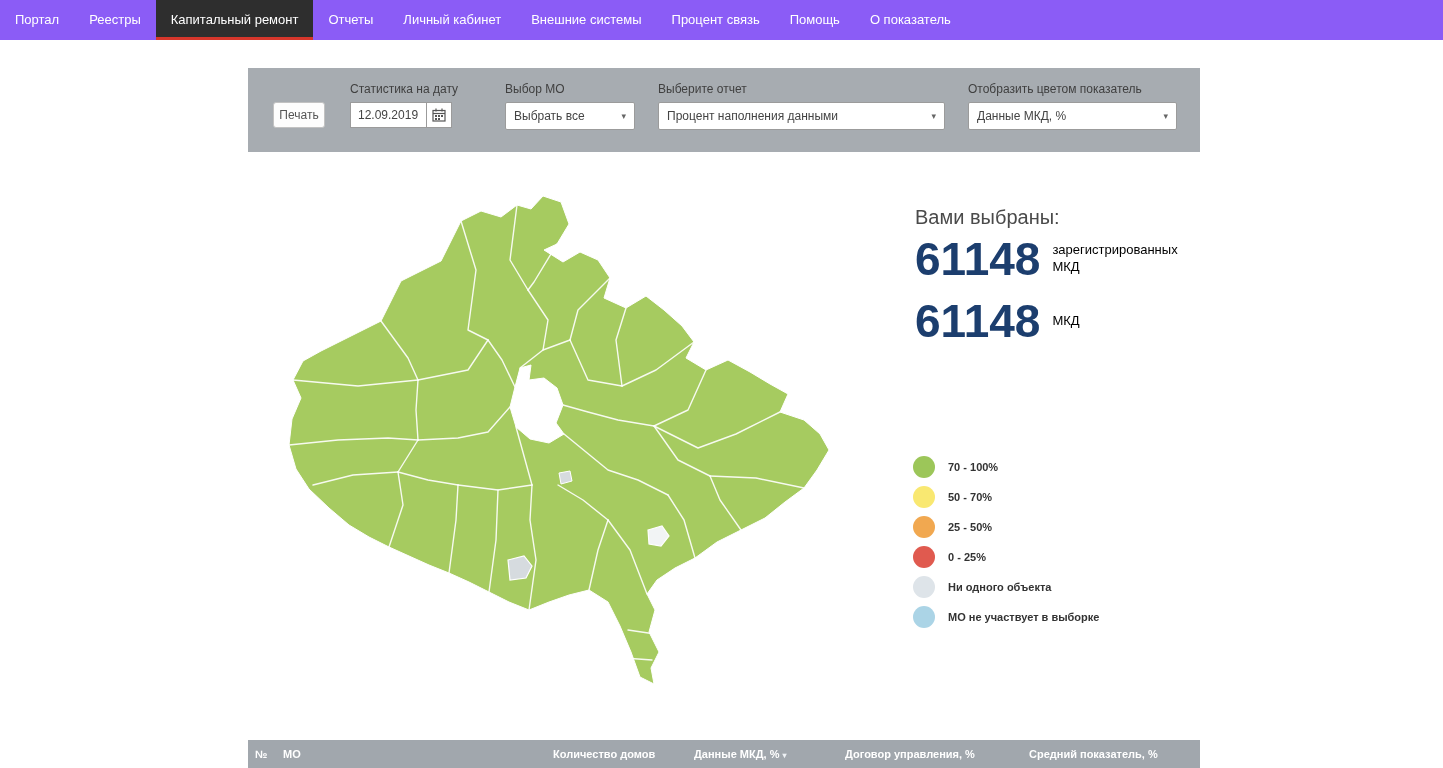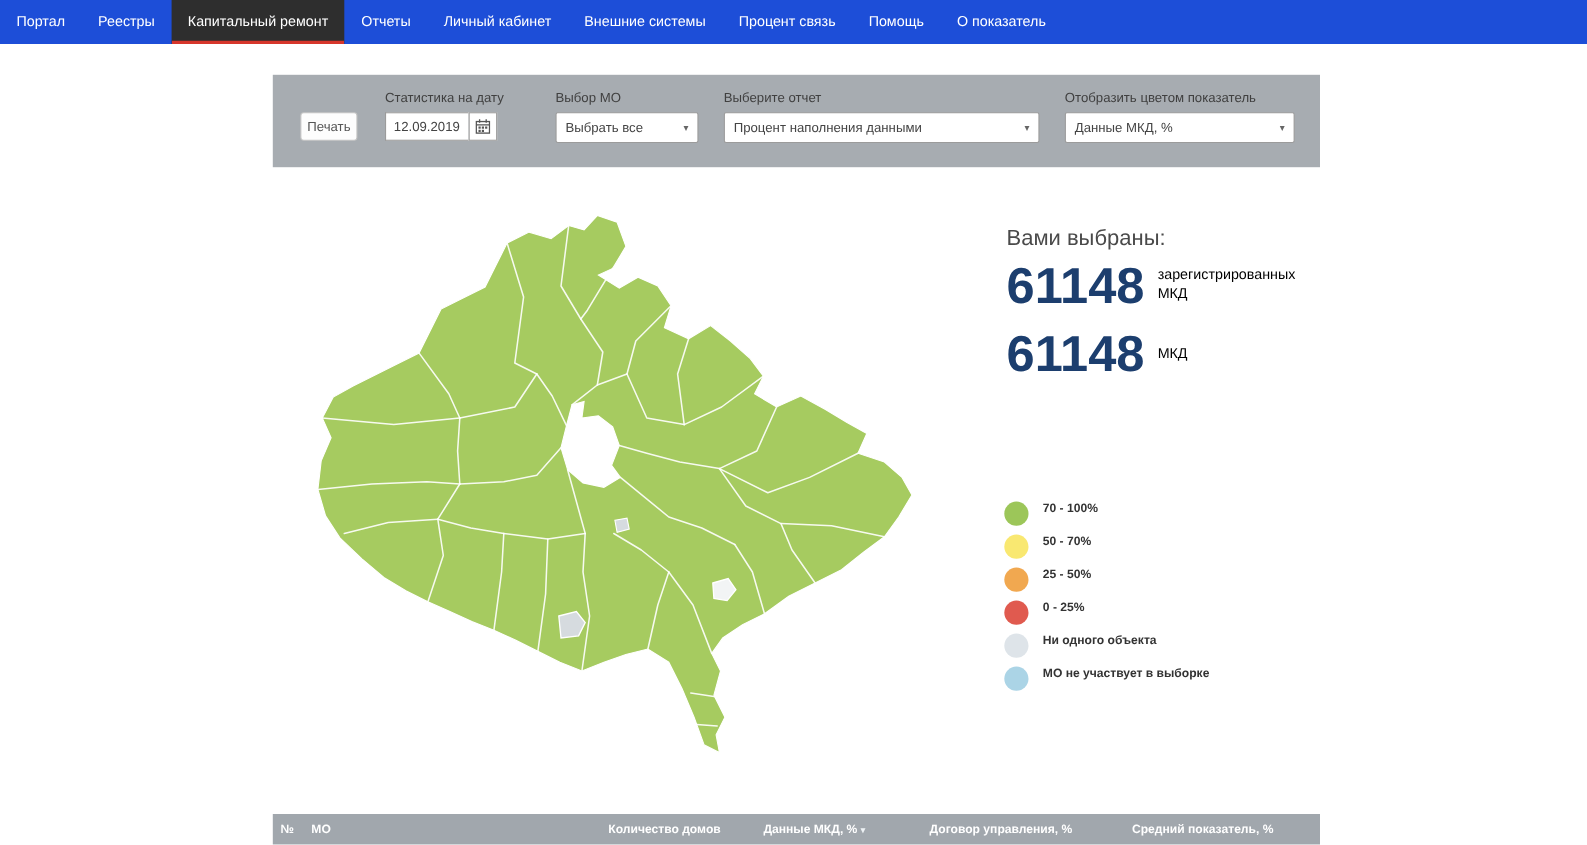--- a/index.html
+++ b/index.html
@@ -1,20 +1,20 @@
 <!DOCTYPE html>
 <html><head>
 <meta charset="utf-8">
 <style>
   * { margin:0; padding:0; box-sizing:border-box; }
   body { font-family:"Liberation Sans", sans-serif; background:#fff; }
   .page { position:relative; width:1443px; height:768px; background:#fff; overflow:hidden; }
 
   
-  .topnav { position:absolute; top:0; left:0; width:100%; height:40px; background:#1d4ed8; display:flex; }
+  .topnav { position:absolute; top:0; left:0; width:100%; height:40px; background:#8b5cf6; display:flex; }
   .nav-item { padding:0 15px; line-height:40px; font-size:13px; color:#fff; cursor:pointer; white-space:nowrap; }
   .nav-item.active { background:#2e2e2e; box-shadow: inset 0 -3px 0 #d6362b; }
 
   
   .filter-bar { position:absolute; left:248px; top:68px; width:952px; height:84px; background:#a7acb1; }
   .flabel { position:absolute; top:14px; font-size:12px; font-weight:normal; color:#404040; white-space:nowrap; }
   .print-btn { position:absolute; left:25px; top:34px; width:52px; height:26px; background:#fdfdfd;
                border:1px solid #c2c2c2; border-radius:3px; font-size:12px; color:#555; cursor:pointer;
                font-family:"Liberation Sans", sans-serif; }
   .date-wrap { position:absolute; left:102px; top:34px; height:37px; display:flex; }
@@ -29,21 +29,21 @@
 
   
   .stats { position:absolute; left:915px; top:206px; width:290px; }
   .stats-label { font-size:20px; color:#4a4a4a; margin-bottom:6px; }
   .stat-row { display:flex; align-items:center; margin-bottom:14px; }
   .stat-value { font-size:46px; font-weight:bold; line-height:1.05; }
   .stat-unit { margin-left:12px; font-size:13px; color:#000000; width:155px; line-height:1.3; }
 
   
   .legend { position:absolute; left:913px; top:456px; }
-  .legend-row { display:flex; align-items:flex-start; height:22px; margin-bottom:8px; }
+  .legend-row { display:flex; align-items:center; height:22px; margin-bottom:8px; }
   .legend-swatch { width:22px; height:22px; border-radius:50%; margin-right:13px; flex:0 0 22px; }
   .legend-label { font-size:11px; font-weight:bold; color:#333; white-space:nowrap; }
 
   
   .map-svg { position:absolute; left:258px; top:190px; cursor:pointer; }
   .district-lines path { stroke:#fff; stroke-width:1.4; fill:none; opacity:.9; stroke-linecap:round; stroke-linejoin:round; }
 
   
   .table-header { position:absolute; left:248px; top:740px; width:952px; height:28px; background:#a1a7ad; }
   .th { position:absolute; top:0; line-height:28px; font-size:11px; font-weight:bold; color:#fff; white-space:nowrap; }

